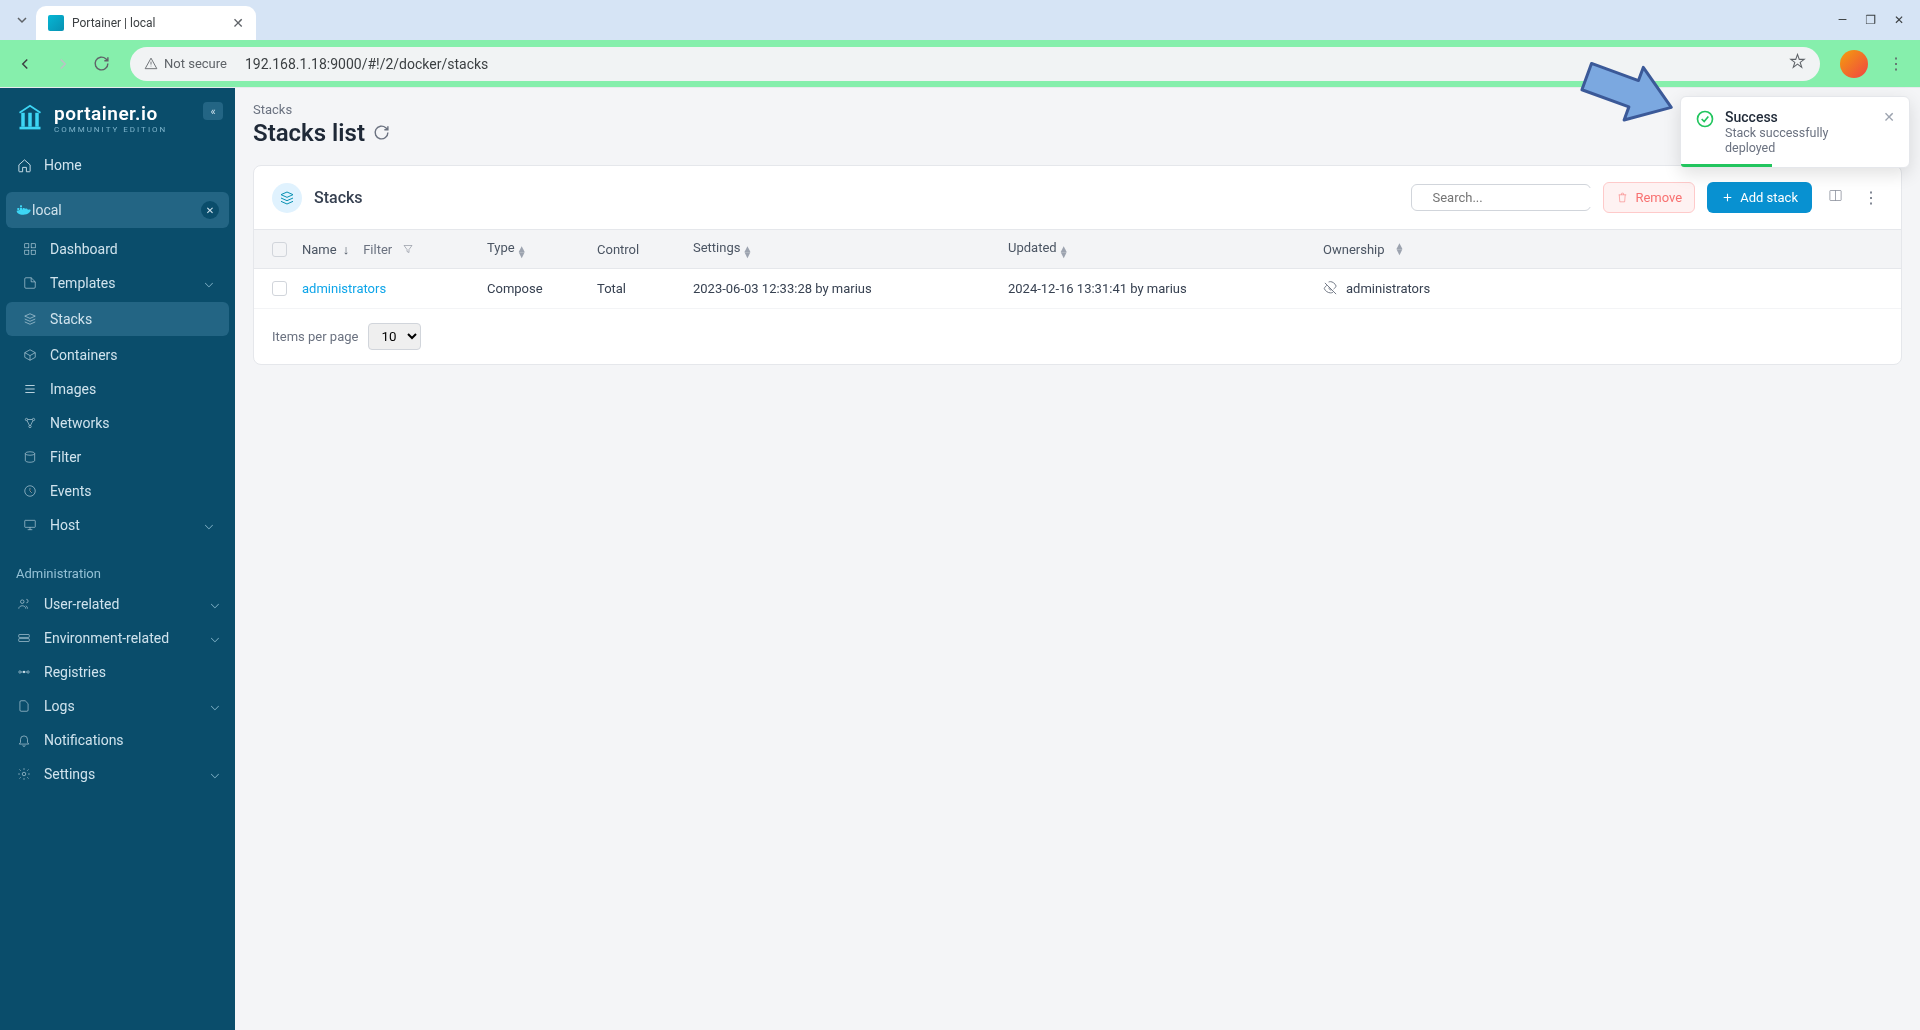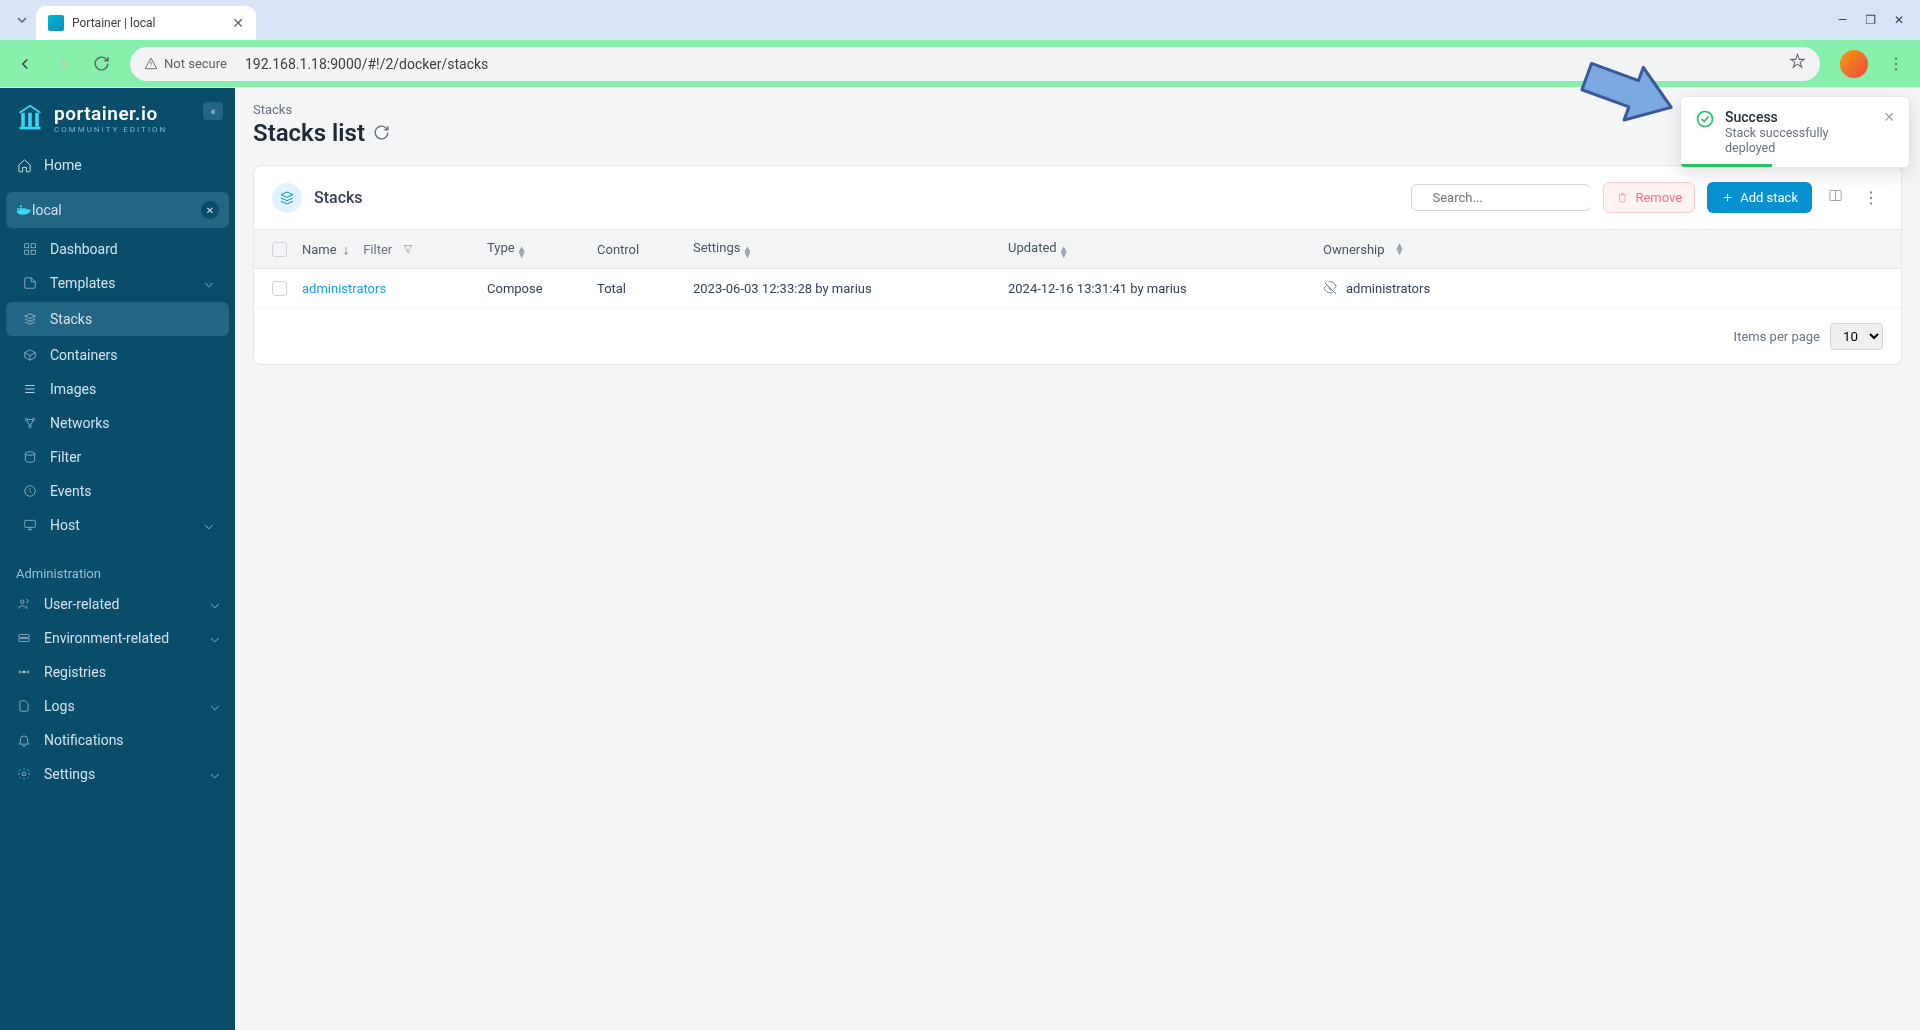--- a/index.html
+++ b/index.html
@@ -73,21 +73,21 @@
 .col-type { width: 110px; }
 .col-control { width: 96px; }
 .col-created { width: 315px; }
 .col-updated { width: 315px; }
 .col-owner { flex: 1; display:flex; align-items:center; gap:8px; }
 .sort-arrows { font-size: 10px; color: #9ca3af; display:inline-flex; flex-direction:column; line-height:6px; margin-left:2px;}
 .filter-lbl { color:#6b7280; font-size:13px; margin-left:8px; margin-right:4px;}
 .link { color: #0ea5e9; cursor: pointer; }
 .chk { width: 15px; height: 15px; border: 1.5px solid #d1d5db; border-radius: 3px; cursor:pointer; }
 
-.tbl-foot { display: flex; justify-content: flex-end; align-items: center; padding: 14px 18px; gap: 10px; font-size: 13px; color: #6b7280; }
+.tbl-foot { display: flex; align-items: center; padding: 14px 18px; gap: 10px; font-size: 13px; color: #6b7280; }
 .page-select { border: 1px solid #d1d5db; border-radius: 4px; padding: 4px 8px; }
 
 
 .toast { position: absolute; top: 8px; right: 10px; width: 230px; background: #fff; border: 1px solid #e5e7eb; border-radius: 6px; box-shadow: 0 6px 18px rgba(0,0,0,0.12); padding: 12px 14px; display: flex; gap: 10px; justify-content: center; }
 .toast::after { content:''; position:absolute; bottom:0; left:0; height:3px; width:40%; background:#22c55e; border-radius:0 0 0 6px;}
 .toast-icon { color: #22c55e; }
 .toast-body { flex: 1; }
 .toast-title { font-size: 14px; font-weight: 500; color: #1f2937; }
 .toast-msg { font-size: 12.5px; color: #6b7280; }
 .toast-close { color: #9ca3af; cursor: pointer; font-size: 14px; }

